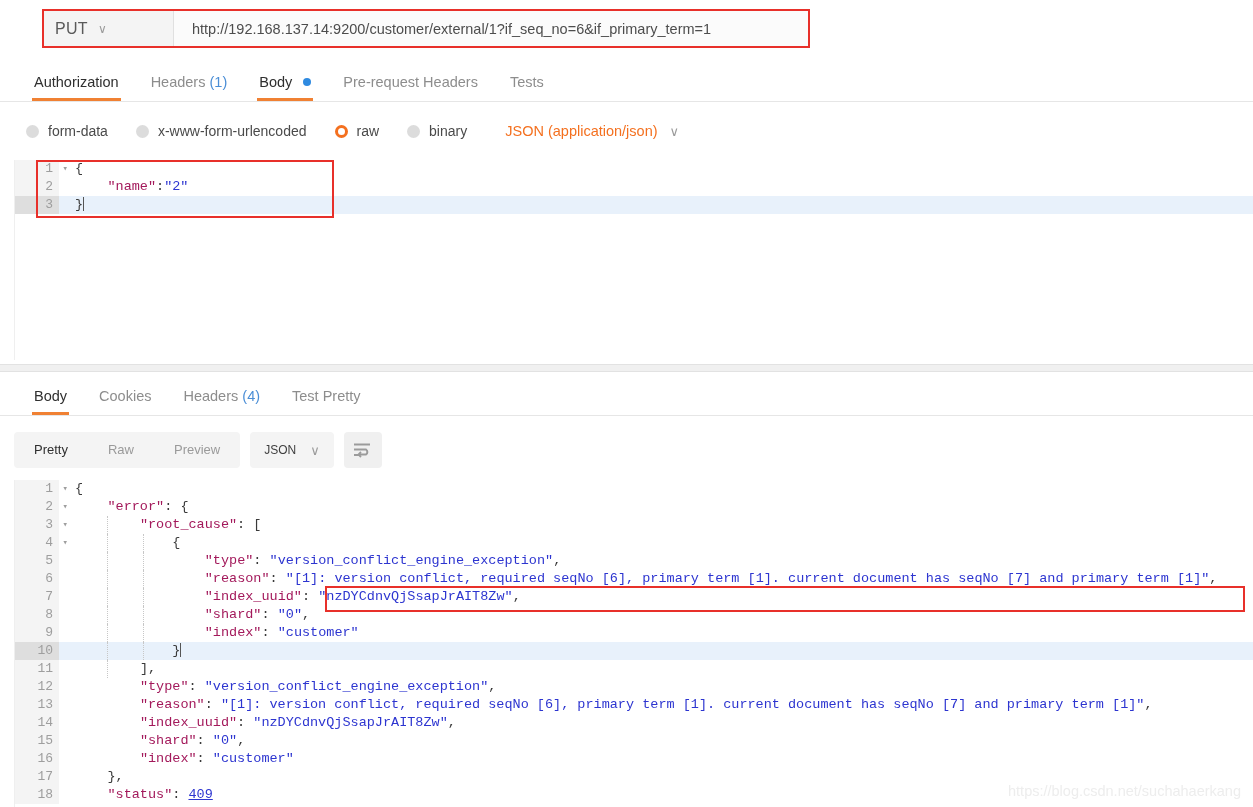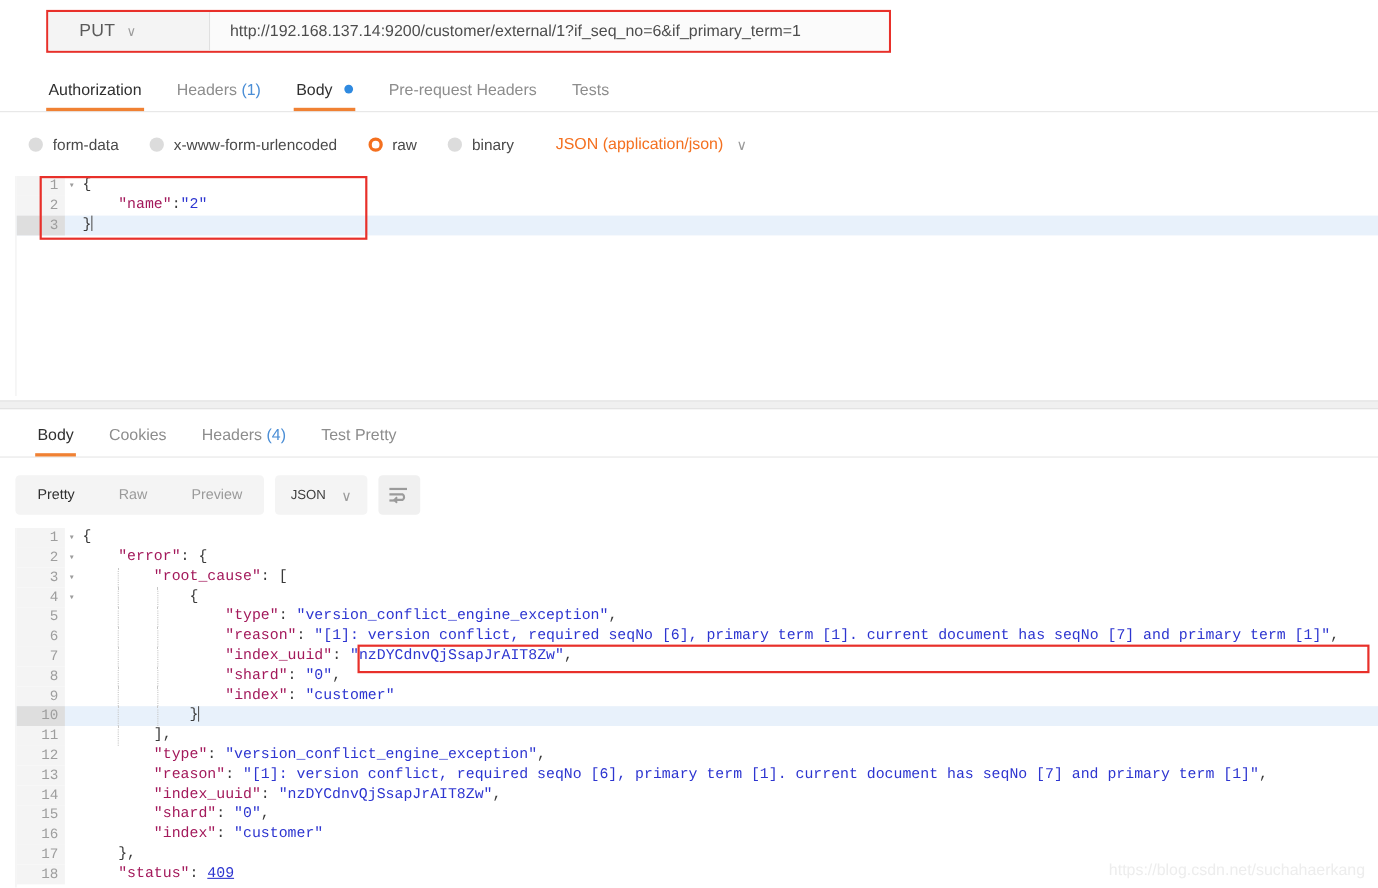--- a/index.html
+++ b/index.html
@@ -29,21 +29,21 @@
     border: 2px solid #e8302a;
     box-sizing: border-box;
     display: flex;
     align-items: stretch;
     background: #fafafa;
   }
   .method-box {
     width: 118px;
     display: flex;
     align-items: center;
-    padding-left: 28px;
+    padding-left: 11px;
     border-right: 1px solid #e0e0e0;
     background: #f4f4f4;
     cursor: pointer;
   }
   .method-label {
     font-size: 16px;
     color: #5a5a5a;
     letter-spacing: .3px;
   }
   .caret {
@@ -66,21 +66,21 @@
   }
 
   
   .req-tabs {
     position: absolute;
     left: 0; top: 62px;
     width: 1253px; height: 40px;
     border-bottom: 1px solid #e6e6e6;
     display: flex;
     align-items: flex-end;
-    padding-left: 28px;
+    padding-left: 18px;
     box-sizing: border-box;
   }
   .tab {
     position: relative;
     padding: 0 16px 11px 16px;
     font-size: 14.5px;
     color: #8d8d8d;
     cursor: pointer;
     white-space: nowrap;
   }

